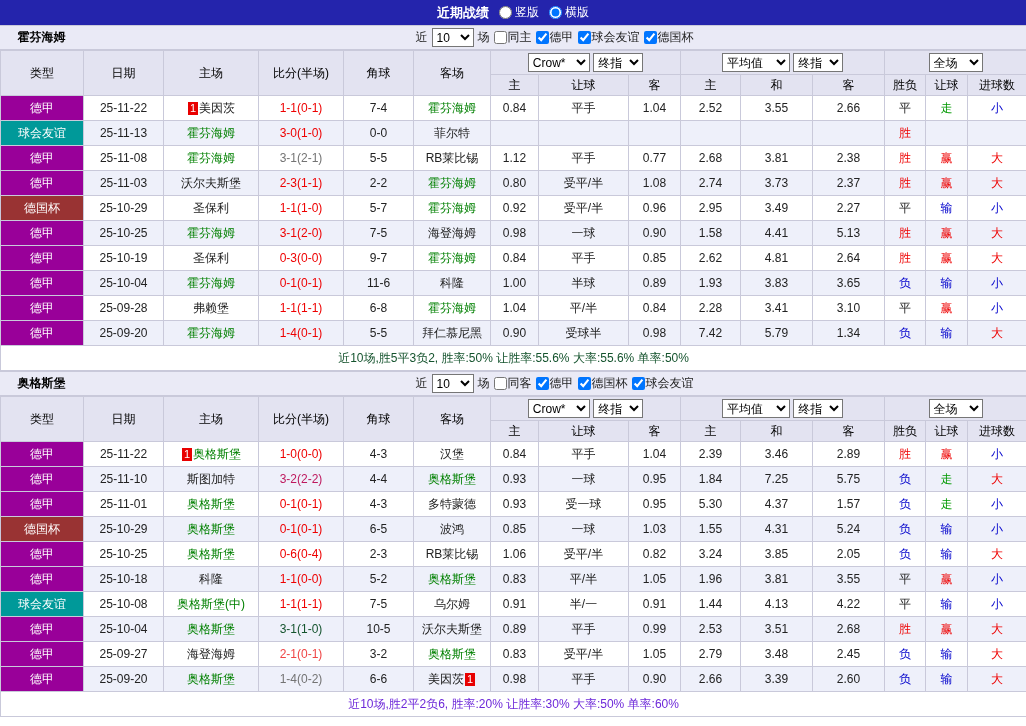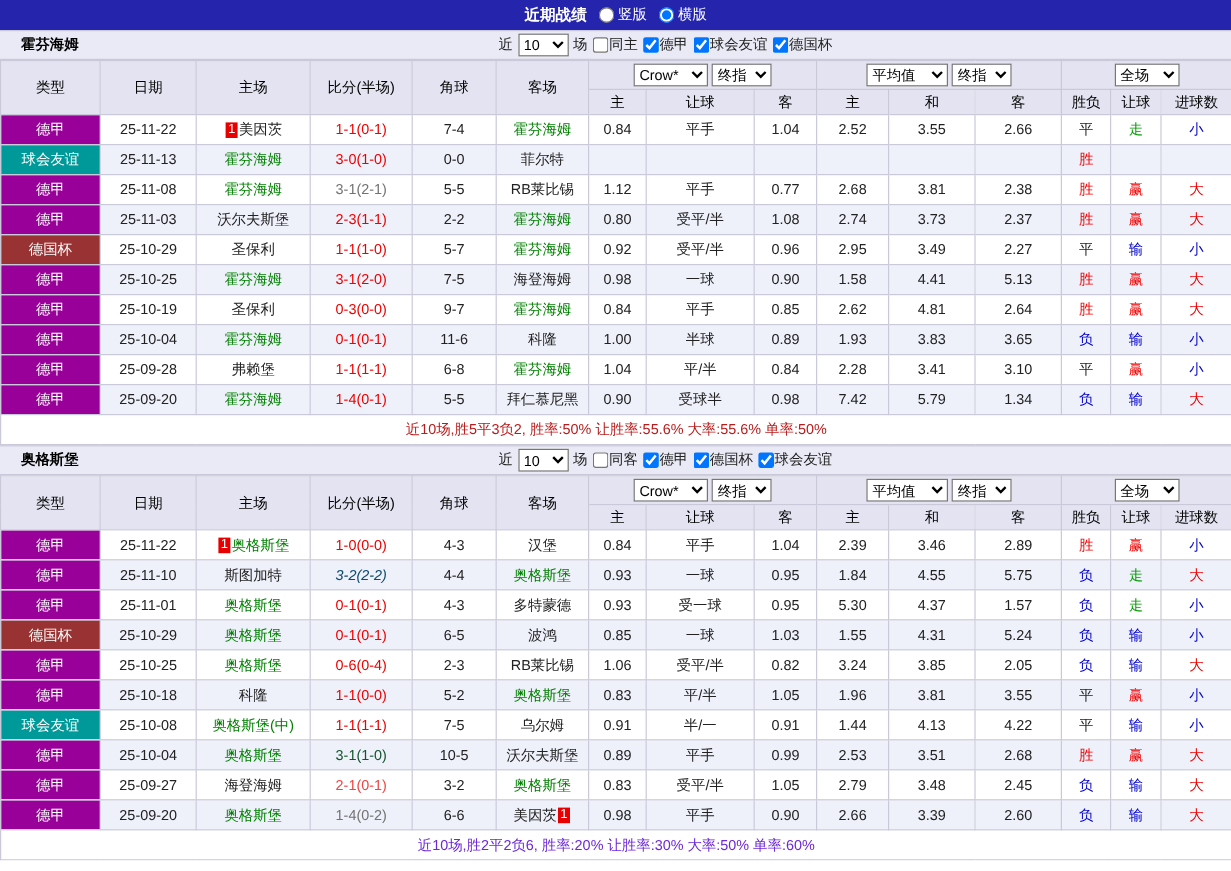--- a/index.html
+++ b/index.html
@@ -306,21 +306,21 @@
           <td>受球半</td>
           <td>0.98</td>
           <td>7.42</td>
           <td>5.79</td>
           <td>1.34</td>
           <td style="color: rgb(0, 0, 204);">负</td>
           <td style="color: rgb(0, 0, 204);">输</td>
           <td style="color: rgb(238, 0, 0);">大</td>
         </tr>
         <tr class="summary">
-          <td colspan="15" style="color: #b91c1c;">近10场,胜5平3负2, 胜率:50% 让胜率:55.6% 大率:55.6% 单率:50%</td>
+          <td colspan="15" style="color: #14532d;">近10场,胜5平3负2, 胜率:50% 让胜率:55.6% 大率:55.6% 单率:50%</td>
         </tr>
       </tbody>
     </table>
     <div class="section-bar">
       <div class="team-cell">奥格斯堡</div>
       <div class="controls">
         <span>近</span>
         <select style="width: 42px;"><option>10</option></select>
         <span>场</span>
         <label>
@@ -398,28 +398,28 @@
           <td>3.46</td>
           <td>2.89</td>
           <td style="color: rgb(238, 0, 0);">胜</td>
           <td style="color: rgb(238, 0, 0);">赢</td>
           <td style="color: rgb(0, 0, 204);">小</td>
         </tr>
         <tr class="alt">
           <td class="league" style="background: rgb(153, 0, 153);">德甲</td>
           <td>25-11-10</td>
           <td><span>斯图加特</span></td>
-          <td style="color: #0c4a6e; font-style: italic;">3-2(2-2)</td>
+          <td style="color: #be185d;">3-2(2-2)</td>
           <td>4-4</td>
           <td><span style="color: rgb(0, 128, 0);">奥格斯堡</span></td>
           <td>0.93</td>
           <td>一球</td>
           <td>0.95</td>
           <td>1.84</td>
-          <td>4.55</td>
+          <td>7.25</td>
           <td>5.75</td>
           <td style="color: rgb(0, 0, 204);">负</td>
           <td style="color: rgb(0, 153, 0);">走</td>
           <td style="color: rgb(238, 0, 0);">大</td>
         </tr>
         <tr>
           <td class="league" style="background: rgb(153, 0, 153);">德甲</td>
           <td>25-11-01</td>
           <td><span style="color: rgb(0, 128, 0);">奥格斯堡</span></td>
           <td style="color: rgb(238, 0, 0);">0-1(0-1)</td>

